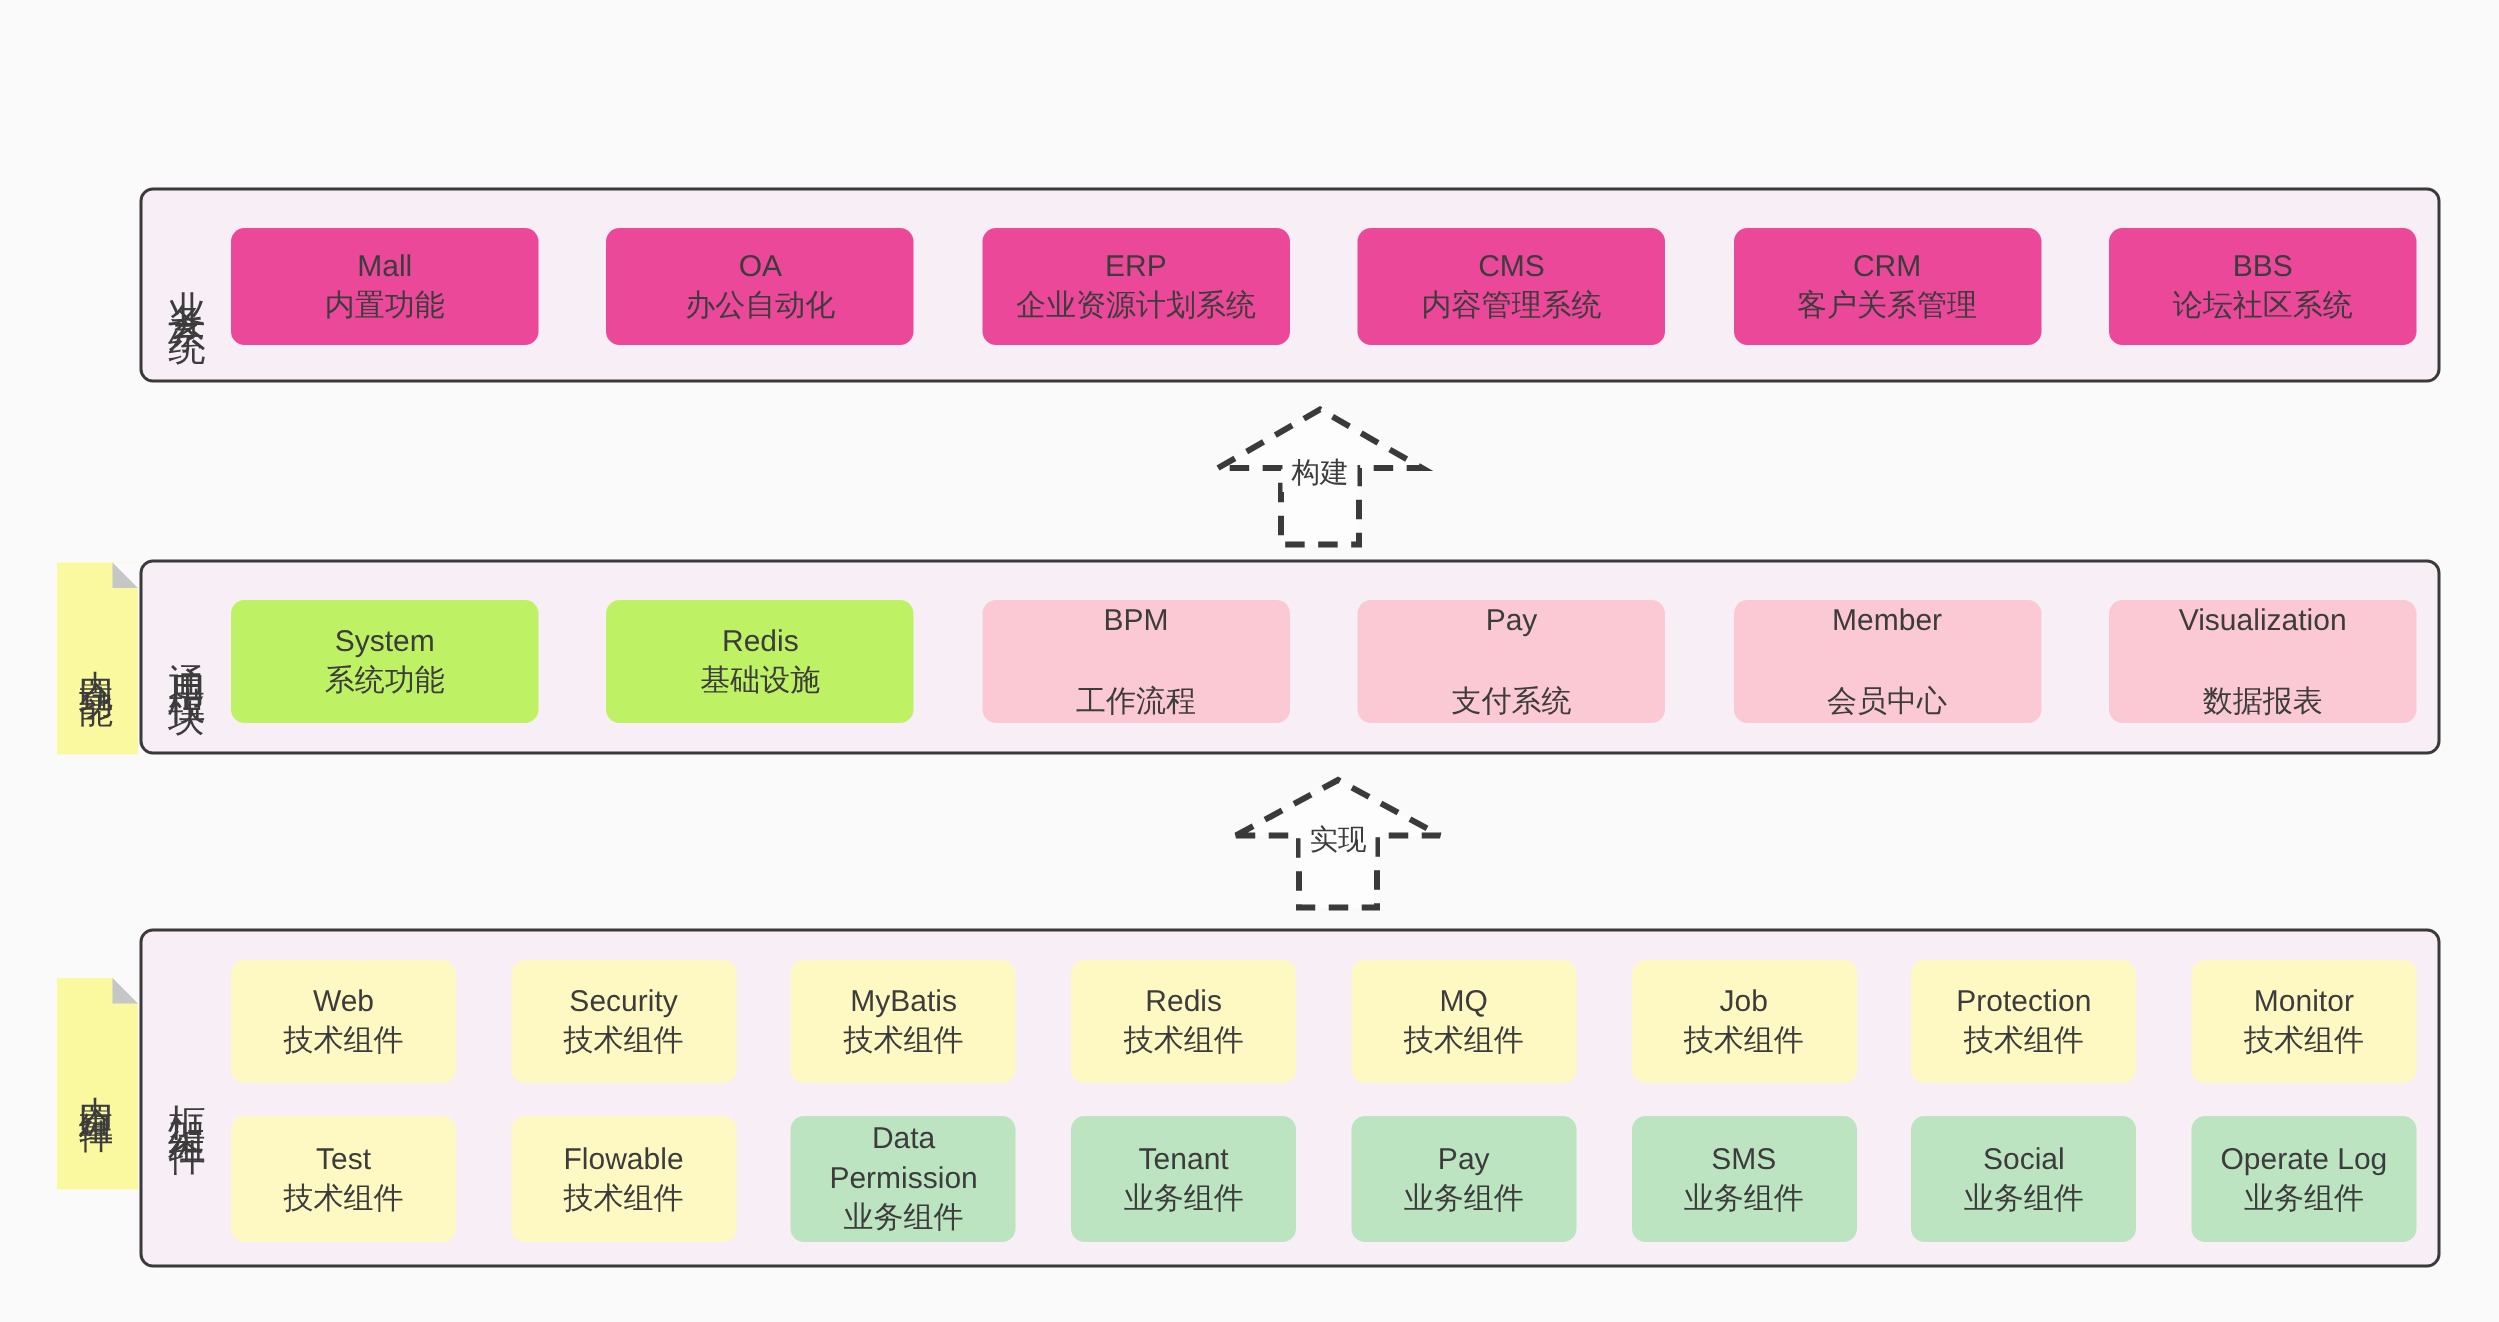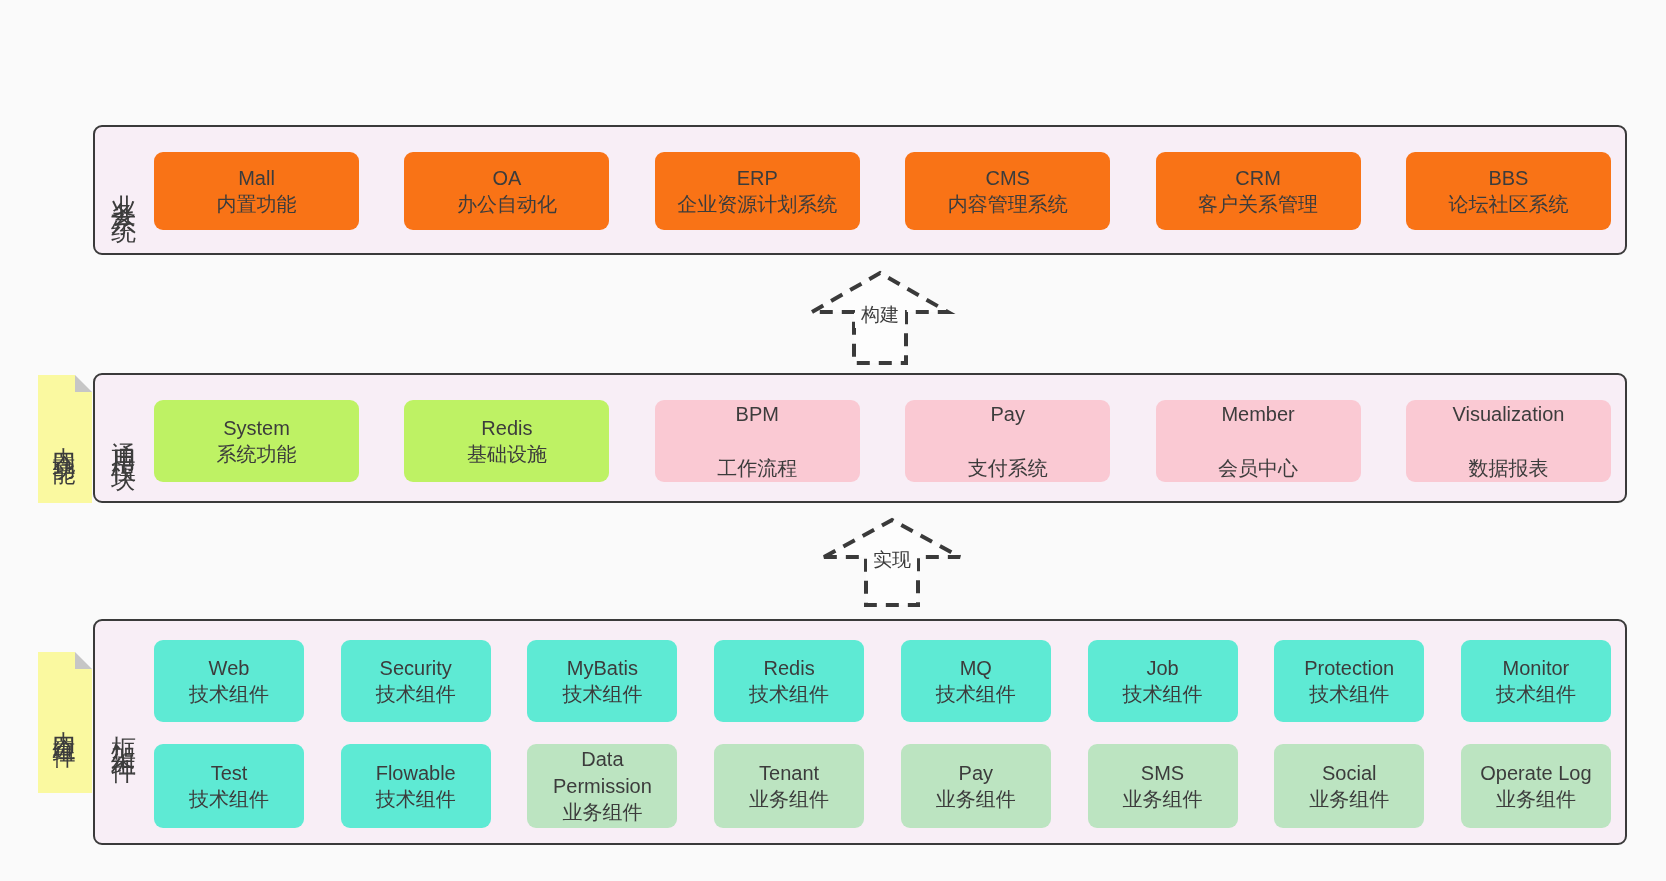--- a/index.html
+++ b/index.html
@@ -30,24 +30,24 @@
   #sec-common .boxrow{top:25px;height:82px;}
   #sec-framework .row1{top:19px;height:82px;}
   #sec-framework .row2{top:123px;height:84px;}
   .box{
     border-radius:9px;box-sizing:border-box;padding:2px 4px;
     display:flex;flex-direction:column;justify-content:center;align-items:center;
     text-align:center;font-size:20px;line-height:1.32;color:#3c3c3c;
   }
   .w6{width:205px;}
   .w8{width:150px;}
-  .box.blue{background:#f97316;}
+  .box.blue{background:#ec4899;}
   .box.red{background:#bef264;}
   .box.pink{background:#fac9d3;gap:28px;}
-  .box.green{background:#5eead4;}
+  .box.green{background:#fef9c3;}
   .box.lightgreen{background:#bce4c1;}
   .sticky{
     position:absolute;left:38px;width:54px;background:#faf9a0;z-index:1;
     display:flex;align-items:center;justify-content:center;
   }
   #sticky-common{top:375px;height:128px;}
   #sticky-framework{top:652px;height:141px;}
   .sticky::after{
     content:"";position:absolute;top:0;right:0;width:17px;height:17px;
     background:linear-gradient(to top right,#c6c6c6 49.5%,#fafafa 50.5%);

